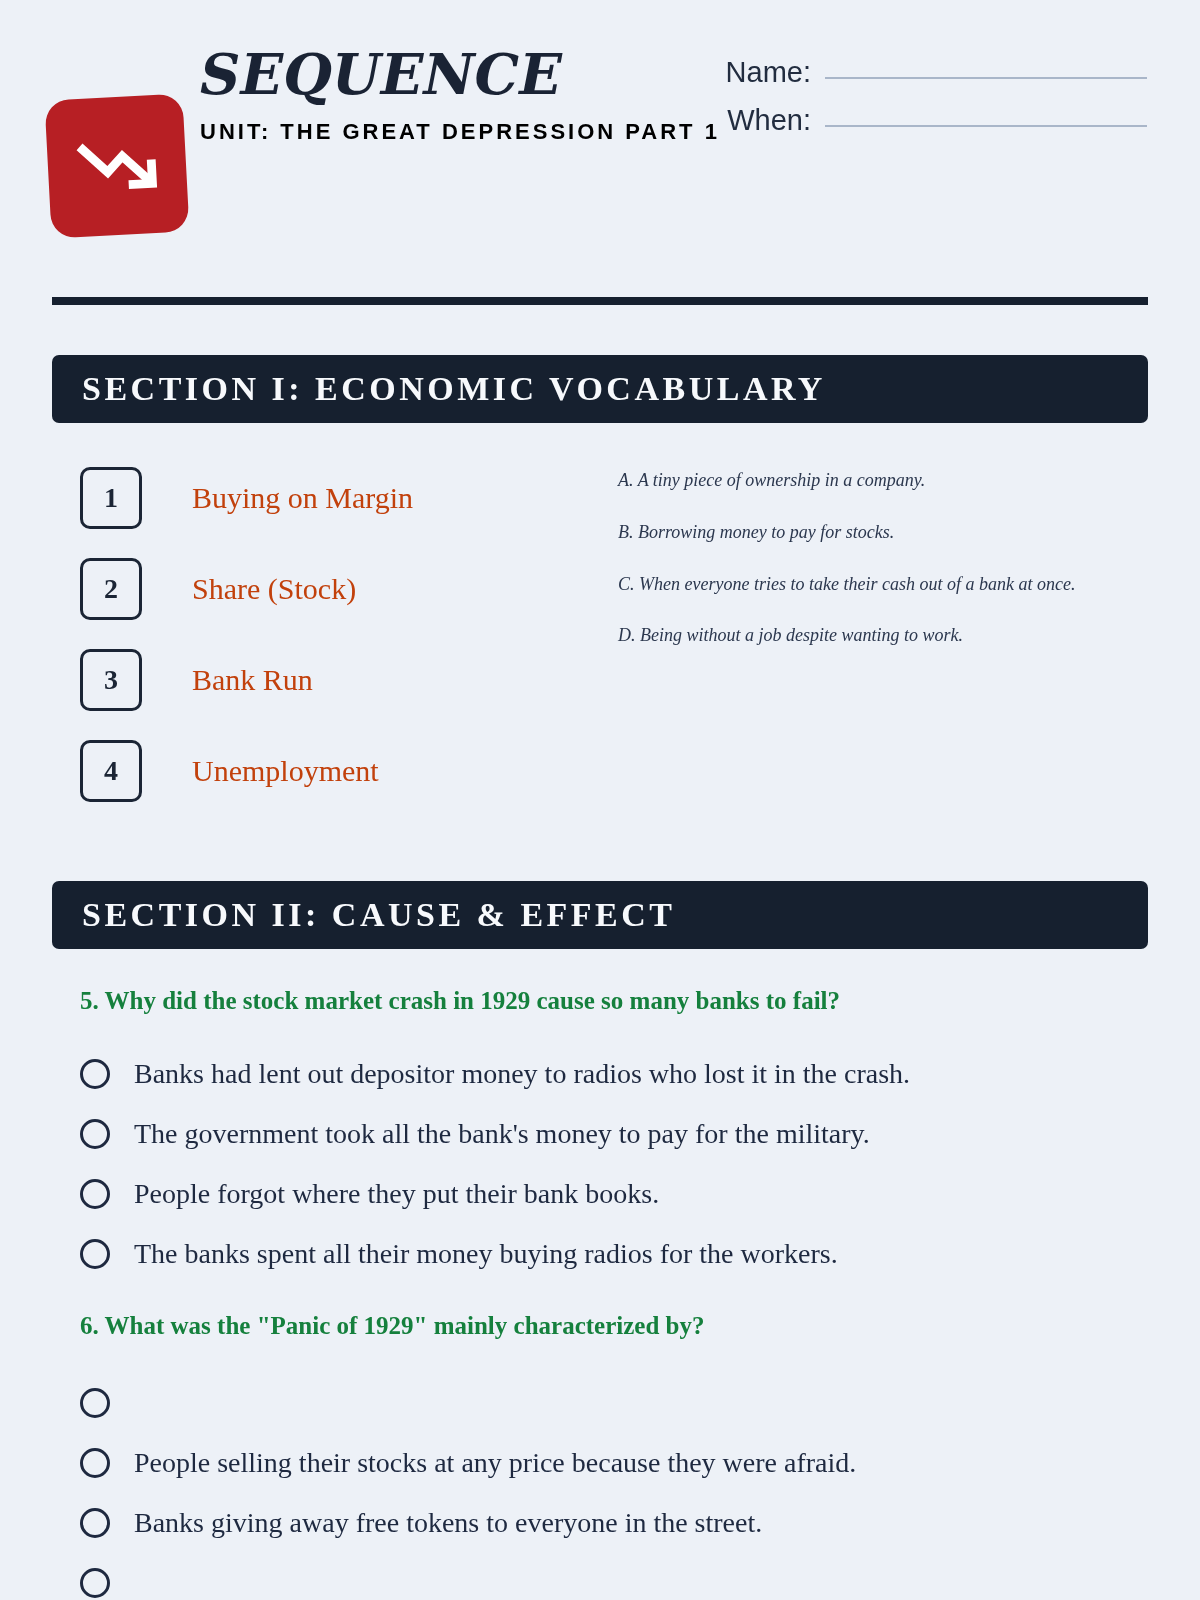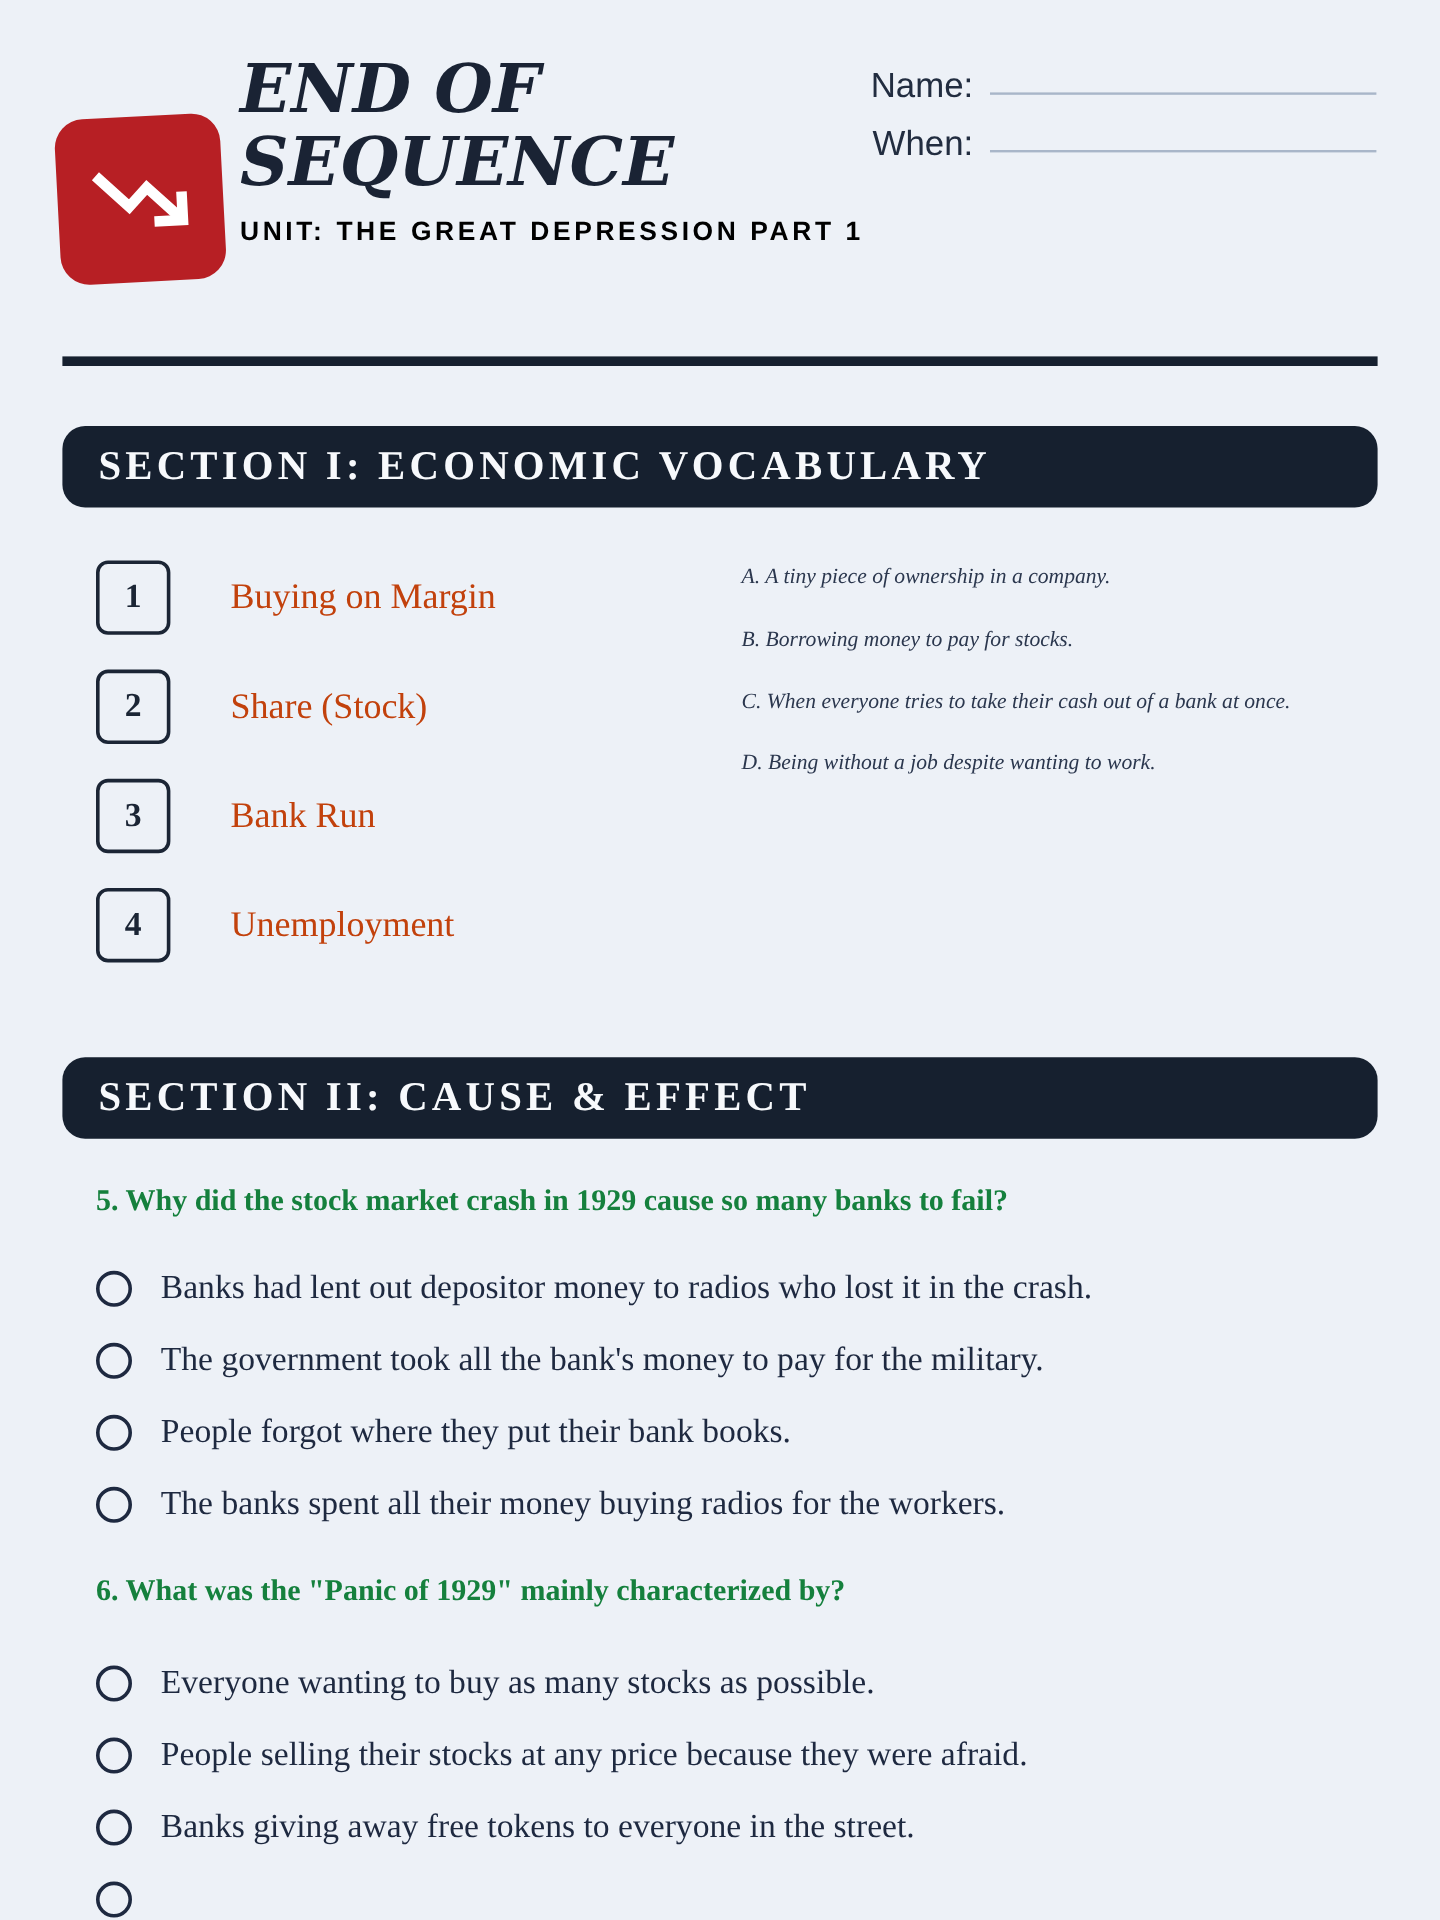--- a/index.html
+++ b/index.html
@@ -53,21 +53,21 @@
   }
   .divider {
     position: absolute; left: 52px; right: 52px; top: 297px;
     height: 8px; background: #16202f;
   }
 
   
   .main { padding: 0 52px; }
   .banner {
     height: 68px; margin-top: 50px;
-    background: #16202f; border-radius: 19px;
+    background: #16202f; border-radius: 7px;
     display: flex; align-items: center;
     padding-left: 30px;
   }
   .banner span {
     color: #f7f9fc;
     font-family: "Liberation Serif", serif;
     font-weight: 700; font-size: 34px;
     letter-spacing: 3.5px;
   }
 
@@ -114,21 +114,20 @@
 
   <header class="header">
     <div class="logo">
       <svg viewBox="0 0 24 24" fill="none" stroke="#ffffff" stroke-width="2.3" stroke-linecap="butt" stroke-linejoin="miter">
         <polyline points="2.5 6.5 9.5 13.5 13.5 9.5 21 17"></polyline>
         <polyline points="21 10.8 21 17 14.8 17"></polyline>
       </svg>
     </div>
     <div class="titles">
       <h1 class="title">
-        <span>END OF</span>
         <span>SEQUENCE</span>
       </h1>
       <div class="subtitle">UNIT: THE GREAT DEPRESSION PART 1</div>
     </div>
     <div class="namedate">
       <div class="nd-row">
         <span class="nd-label">Name:</span>
         <span class="nd-line"></span>
       </div>
       <div class="nd-row">
@@ -196,21 +195,20 @@
           <span class="opt-text">The banks spent all their money buying radios for the workers.</span>
         </div>
       </div>
     </div>
 
     <div class="question q6">
       <h2 class="q-prompt">6. What was the "Panic of 1929" mainly characterized by?</h2>
       <div class="opts">
         <div class="opt">
           <span class="radio"></span>
-          <span class="opt-text">Everyone wanting to buy as many stocks as possible.</span>
         </div>
         <div class="opt">
           <span class="radio"></span>
           <span class="opt-text">People selling their stocks at any price because they were afraid.</span>
         </div>
         <div class="opt">
           <span class="radio"></span>
           <span class="opt-text">Banks giving away free tokens to everyone in the street.</span>
         </div>
         <div class="opt partial">

